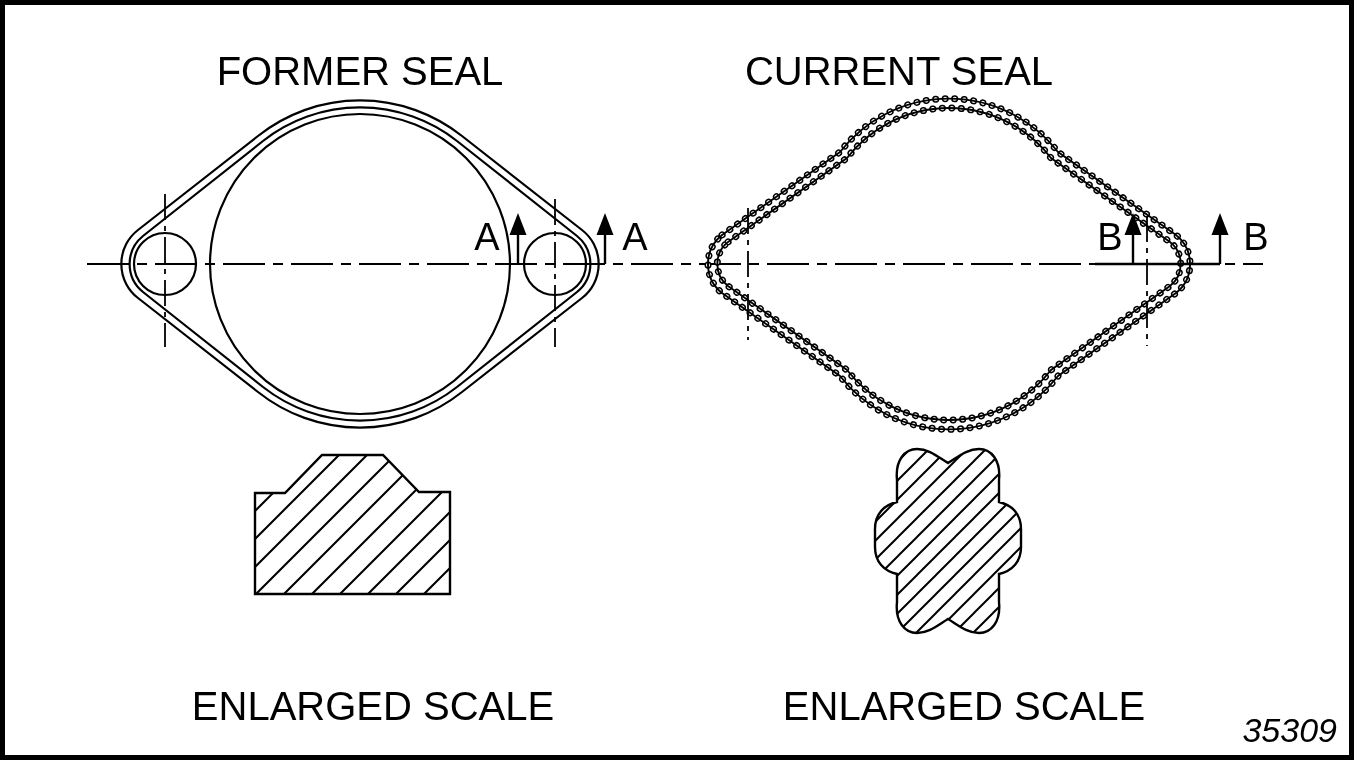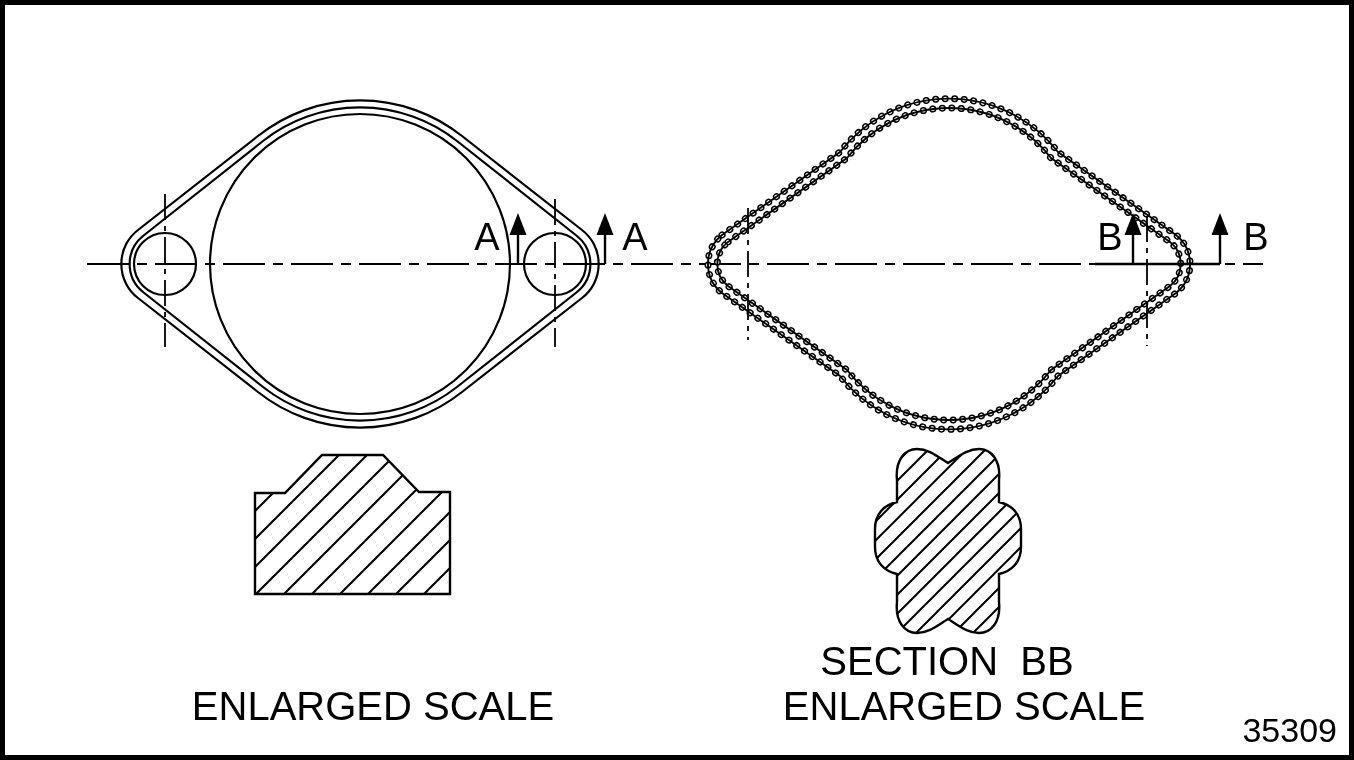--- a/index.html
+++ b/index.html
@@ -124,28 +124,29 @@
                C933 620 924 628 912 628
                C900 628 890 617 892 597
                L892 569
                C879 566 870 557 870 542
                L870 524
                C870 509 879 500 892 497
                Z"></path>
     </g>
   </svg>
 
+  <div class="t title" style="left:355px; top:46px;">FORMER SEAL</div>
 
+  <div class="t title" style="left:894px; top:46px;">CURRENT SEAL</div>
 
   <div class="t cutletter" style="left:482px; top:213px;">A</div>
   <div class="t cutletter" style="left:630px; top:213px;">A</div>
 
   <div class="t cutletter" style="left:1105px; top:213px;">B</div>
   <div class="t cutletter" style="left:1251px; top:213px;">B</div>
 
   <div class="t caption" style="left:368px; top:681px;">ENLARGED SCALE</div>
 
-  <div class="t caption" style="left:942px; top:636px;">SECTION  BB</div>
   <div class="t caption" style="left:959px; top:681px;">ENLARGED SCALE</div>
 
-  <div class="t fignum" style="left:1232px; top:708px;">35309</div>
+  <div class="t fignum" style="left:1232px; top:708px;font-style:italic;">35309</div>
 
 </div>
 
 </body></html>

